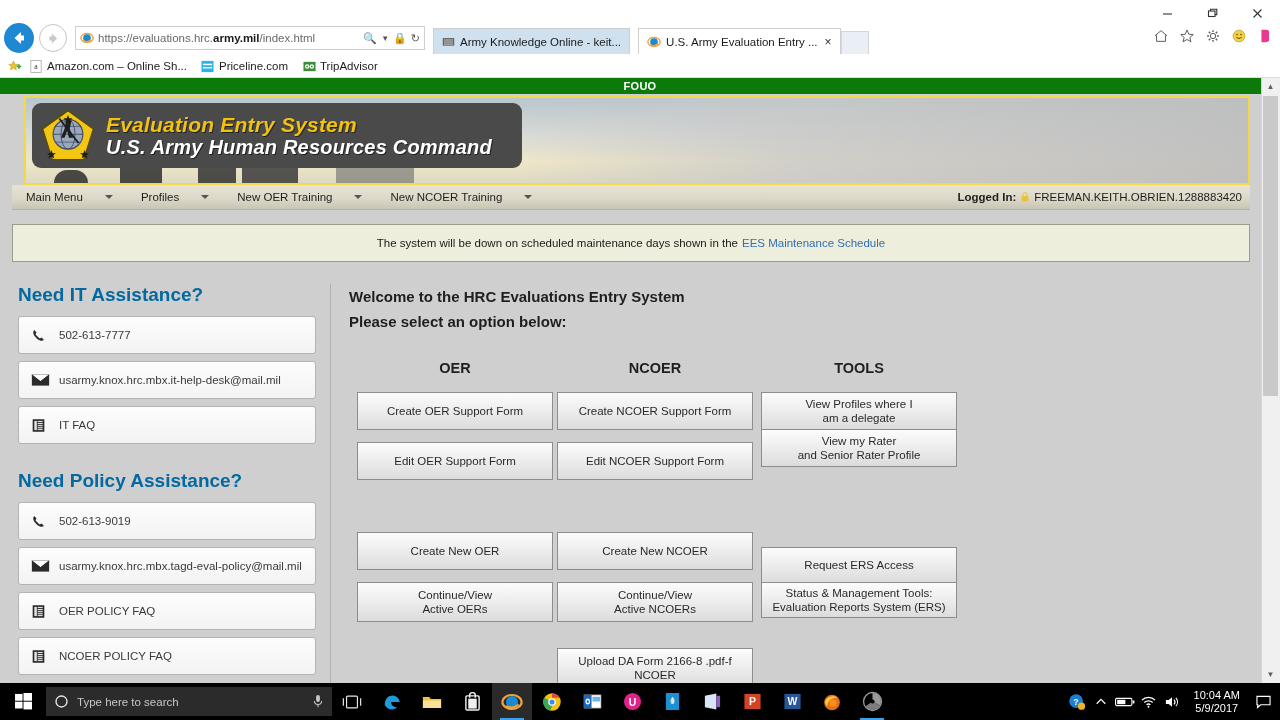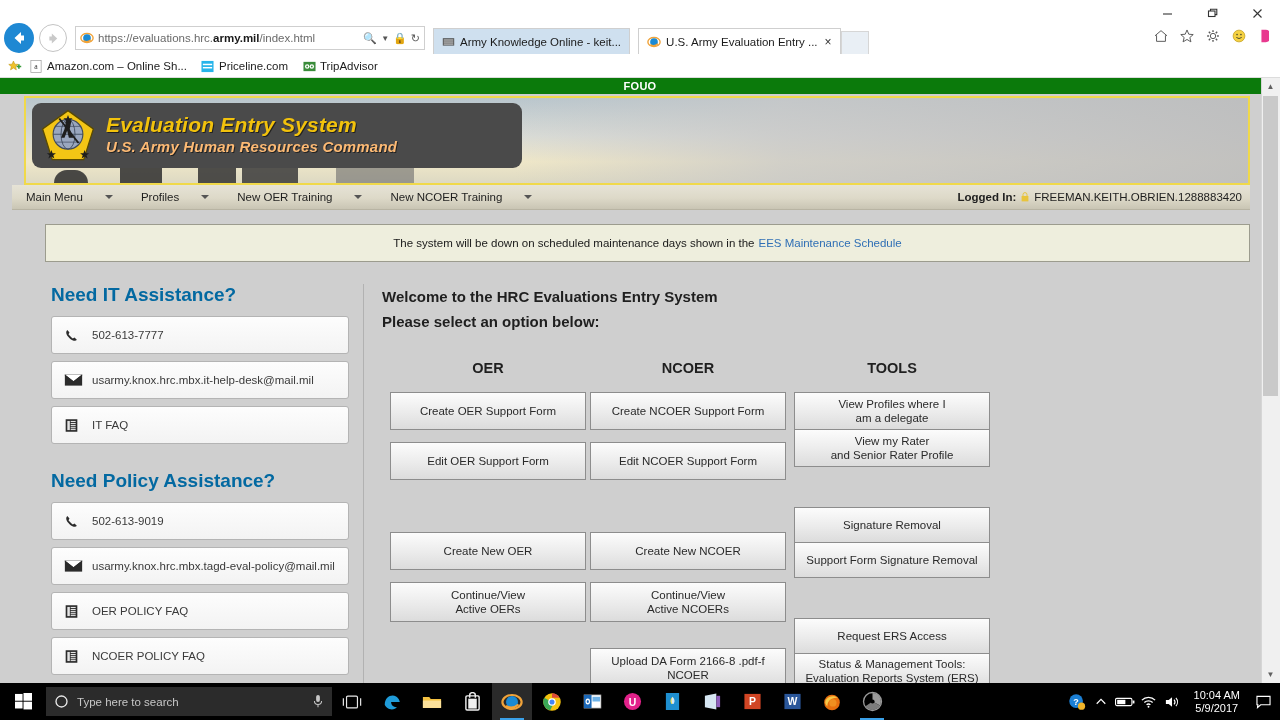--- a/index.html
+++ b/index.html
@@ -107,39 +107,39 @@
   }
   .logoplate {
     position: absolute; left: 6px; top: 5px; width: 490px; height: 65px;
     background: #4a4a4a; border-radius: 9px;
     display: flex; align-items: center; z-index: 5;
   }
   .crest { width: 56px; height: 56px; margin-left: 8px; flex: none; }
   .logotext { margin-left: 10px; }
   .logotext .t1 { color: #f2c20c; font-size: 21px; font-weight: bold; line-height: 23px; letter-spacing:.2px;
       text-shadow: 1px 1px 0 rgba(0,0,0,.55); }
-  .logotext .t2 { color: #fdba74; font-size: 15px; font-weight: bold; line-height: 22px; letter-spacing:.2px;
+  .logotext .t2 { color: #ffffff; font-size: 20px; font-weight: bold; line-height: 22px; letter-spacing:.2px;
       text-shadow: 1px 1px 0 rgba(0,0,0,.55); }
 
   .menubar {
     margin: 0 12px; height: 24px;
     background: linear-gradient(to bottom, #e6e3d6 0%, #ddd9c8 55%, #c9c5b4 100%);
     border-bottom: 1px solid #b8b4a3;
     display: flex; align-items: center; position: relative;
   }
   .menu-item { display: flex; align-items: center; gap: 22px; font-size: 11.5px; color: #1e1e1e; padding: 0 14px; }
   .caret { width: 0; height: 0; border-left: 4px solid transparent; border-right: 4px solid transparent; border-top: 4px solid #555; }
   .loggedin {
     position: absolute; right: 8px; display: flex; align-items: center; gap: 5px;
     font-size: 11.5px; color: #1e1e1e;
   }
   .loggedin .lbl { font-weight: bold; }
   .lock { width: 8px; height: 10px; }
 
-  .content { position: relative; padding: 0 12px; margin-left: 33px; }
+  .content { position: relative; padding: 0 12px; }
 
   .notice {
     margin-top: 14px; height: 36px; background: #eeeedd;
     border: 1px solid #9c9c8e;
     display: flex; align-items: center; justify-content: center;
     font-size: 11.5px; color: #1a1a1a;
   }
   .notice a { color: #2f6fb5; margin-left: 4px; text-decoration: none; }
 
   .cols { display: flex; margin-top: 22px; }
@@ -602,24 +602,20 @@
                     </div>
                   </div>
                   <div class="gbtn h36">
                     <div>
                       <div>View my Rater</div>
                       <div>and Senior Rater Profile</div>
                     </div>
                   </div>
                 </div>
                 <div class="gap-40"></div>
-                <div class="stack">
-                  <div class="gbtn h34">Signature Removal</div>
-                  <div class="gbtn h34">Support Form Signature Removal</div>
-                </div>
                 <div class="gap-40"></div>
                 <div class="stack">
                   <div class="gbtn h34">Request ERS Access</div>
                   <div class="gbtn h34">
                     <div>
                       <div>Status &amp; Management Tools:</div>
                       <div>Evaluation Reports System (ERS)</div>
                     </div>
                   </div>
                 </div>

